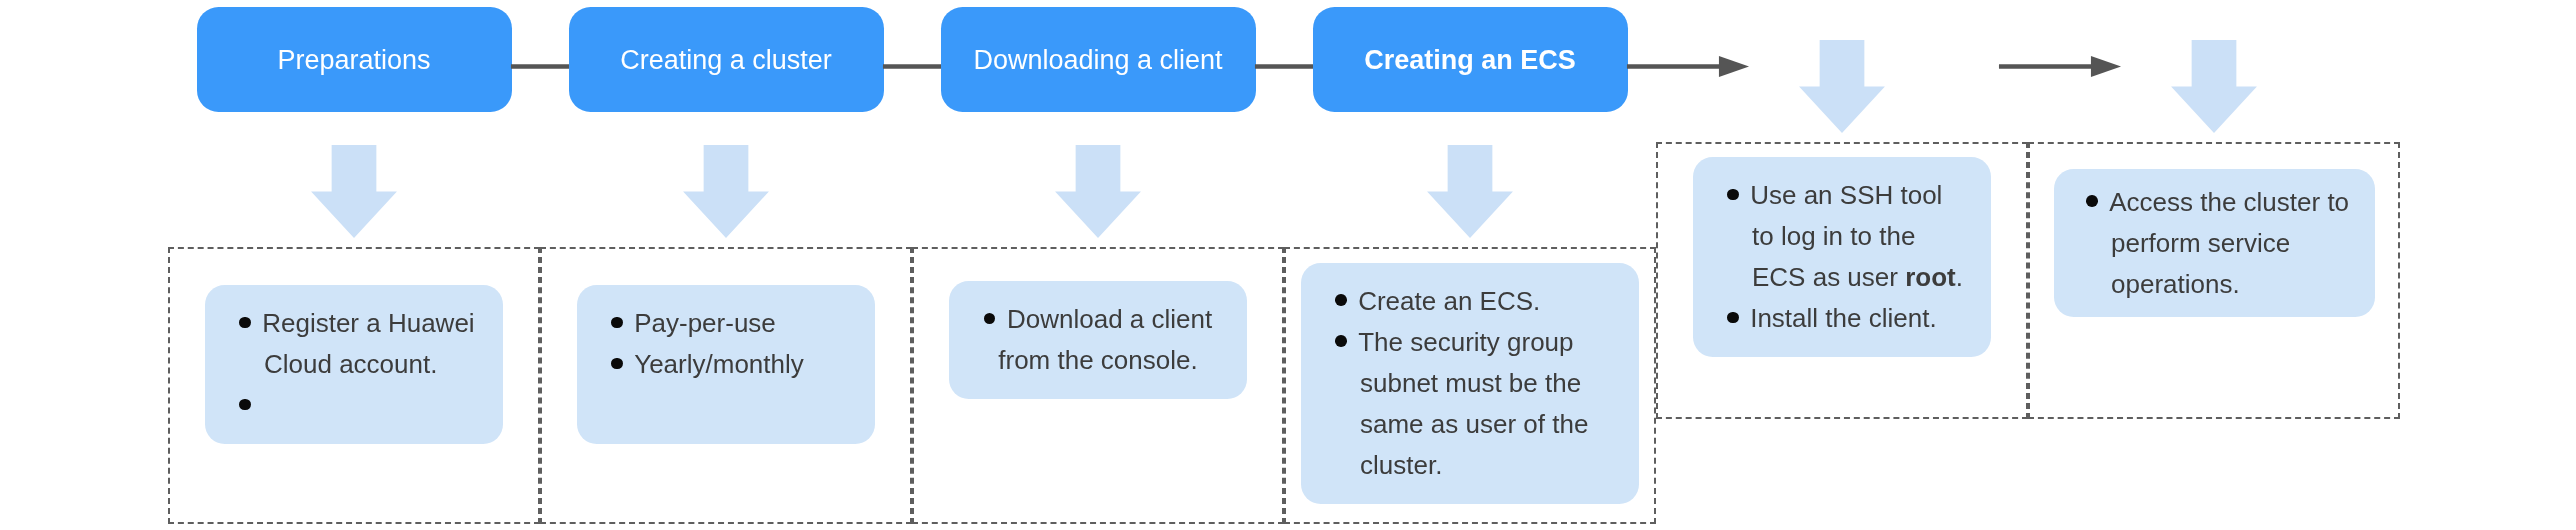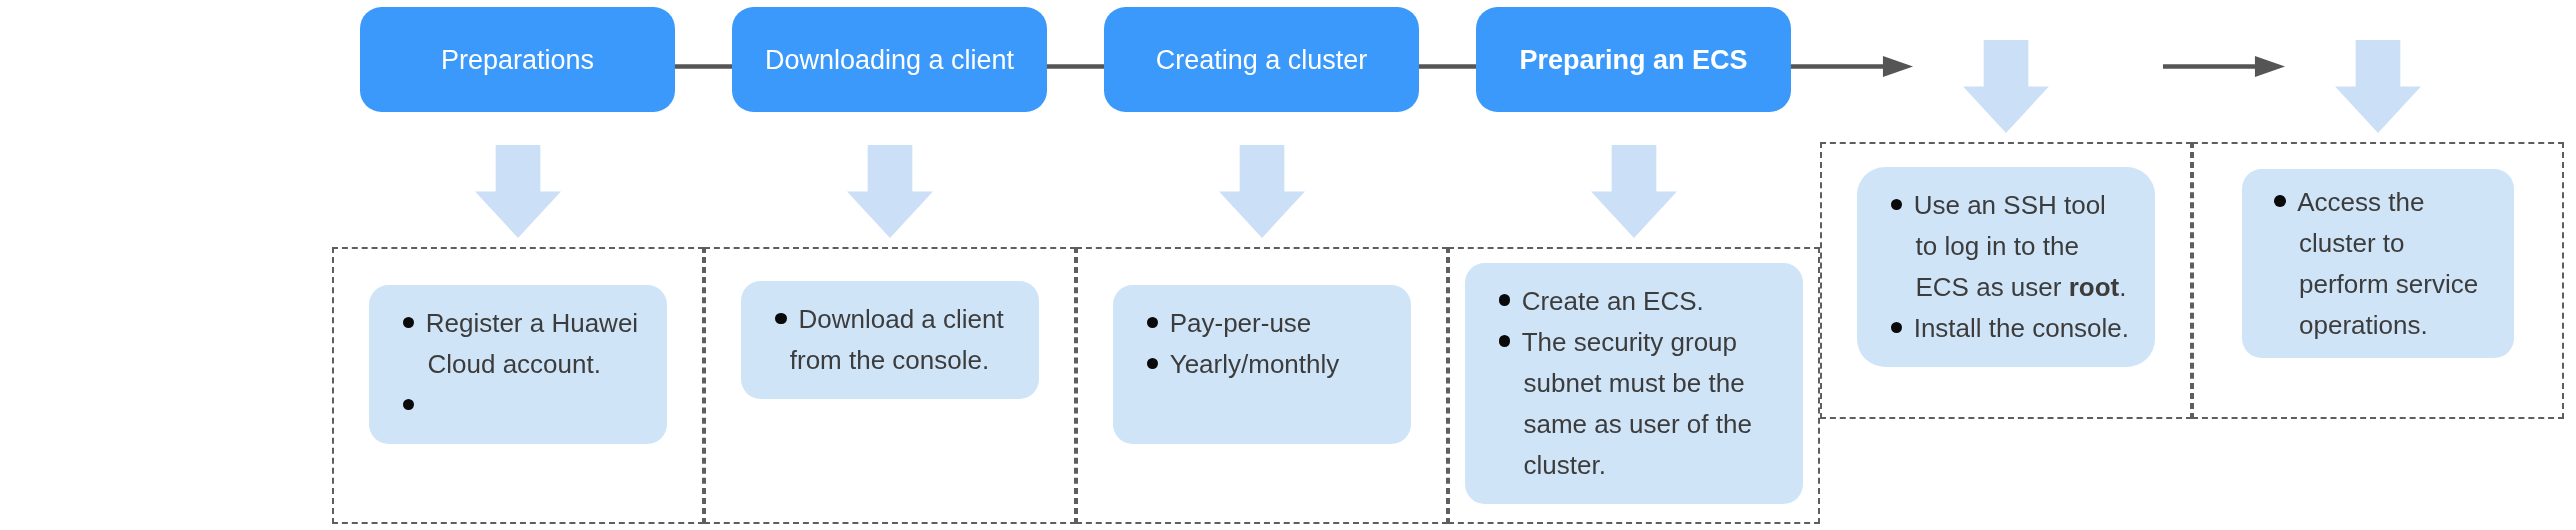--- a/index.html
+++ b/index.html
@@ -5,21 +5,21 @@
   html, body { margin:0; padding:0; background:#ffffff; }
   body {
     width:2576px; height:530px; overflow:hidden;
     font-family:"Liberation Sans", sans-serif;
     color:#3c3c3c;
   }
   .flow {
     box-sizing:border-box;
     width:2576px; height:530px;
     padding:7.2px 12.5px 0 4.5px;
-    display:flex; justify-content:flex-end;
+    display:flex; justify-content:center;
   }
   .col {
     position:relative;
     width:372px;
     display:flex; flex-direction:column; align-items:center;
   }
   .step-box {
     box-sizing:border-box;
     width:315px; min-height:105px;
     padding:7.2px 18px;
@@ -48,22 +48,22 @@
     box-sizing:border-box;
     margin:36px auto 0;
     width:298px;
     background:#d0e4f8;
     border-radius:19.7px;
     padding:18px 23px;
     font-size:26px; line-height:41px;
   }
   .note--t36 { margin-top:32px; }
   .note--t15 { margin-top:13.4px; width:338px; }
-  .note--t26 { margin-top:23px;border-radius:28px; }
-  .note--t28 { margin-top:25px; width:272px; padding:12.5px 21.5px; }
+  .note--t26 { margin-top:13px; }
+  .note--t28 { margin-top:25px; width:321px; padding:12.5px 21.5px; }
   .note--tall { min-height:159px; }
   .note ul { margin:0; padding:0; list-style:none; }
   .note li { padding-left:36px; text-indent:-25px; }
   .note--center li { padding-left:0; text-indent:0; text-align:center; }
   .dot {
     display:inline-block;
     width:11.6px; height:11.6px; border-radius:50%;
     background:#0a0a0a;
     margin-right:11.6px;
     vertical-align:middle;
@@ -92,62 +92,62 @@
         <ul>
           <li><span class="dot"></span><span>Register a Huawei Cloud account.</span></li>
           <li><span class="dot"></span></li>
         </ul>
       </div>
     </div>
   </div>
 
   <div class="col">
     <div class="step-box">
-      <span>Downloading a client</span>
-    </div>
-    <svg class="flow-arrow" width="124" height="23" viewBox="0 0 138 26">
-      <line x1="0" y1="13" x2="106" y2="13" stroke="#555555" stroke-width="5"></line>
-      <path d="M104 1 L138 13 L104 25 Z" fill="#555555"></path>
-    </svg>
-    <svg class="down-arrow" width="86" height="93" viewBox="0 0 96 104">
-      <path d="M23 0 H73 V52 H96 L48 104 L0 52 H23 Z" fill="#cbe0f7"></path>
-    </svg>
-    <div class="dashed-box">
-      <div class="note note--t36 note--center">
-        <ul>
-          <li><span class="dot"></span><span>Download a client from the console.</span></li>
-        </ul>
-      </div>
-    </div>
-  </div>
-
-  <div class="col">
-    <div class="step-box">
       <span>Creating a cluster</span>
     </div>
     <svg class="flow-arrow" width="124" height="23" viewBox="0 0 138 26">
       <line x1="0" y1="13" x2="106" y2="13" stroke="#555555" stroke-width="5"></line>
       <path d="M104 1 L138 13 L104 25 Z" fill="#555555"></path>
     </svg>
     <svg class="down-arrow" width="86" height="93" viewBox="0 0 96 104">
       <path d="M23 0 H73 V52 H96 L48 104 L0 52 H23 Z" fill="#cbe0f7"></path>
     </svg>
     <div class="dashed-box">
       <div class="note note--tall">
         <ul>
           <li><span class="dot"></span><span>Pay-per-use</span></li>
           <li><span class="dot"></span><span>Yearly/monthly</span></li>
         </ul>
       </div>
     </div>
   </div>
 
+  <div class="col">
+    <div class="step-box">
+      <span>Downloading a client</span>
+    </div>
+    <svg class="flow-arrow" width="124" height="23" viewBox="0 0 138 26">
+      <line x1="0" y1="13" x2="106" y2="13" stroke="#555555" stroke-width="5"></line>
+      <path d="M104 1 L138 13 L104 25 Z" fill="#555555"></path>
+    </svg>
+    <svg class="down-arrow" width="86" height="93" viewBox="0 0 96 104">
+      <path d="M23 0 H73 V52 H96 L48 104 L0 52 H23 Z" fill="#cbe0f7"></path>
+    </svg>
+    <div class="dashed-box">
+      <div class="note note--t36 note--center">
+        <ul>
+          <li><span class="dot"></span><span>Download a client from the console.</span></li>
+        </ul>
+      </div>
+    </div>
+  </div>
+
   <div class="col col--emph">
     <div class="step-box">
-      <span>Preparing an ECS</span>
+      <span>Creating an ECS</span>
     </div>
     <svg class="flow-arrow" width="124" height="23" viewBox="0 0 138 26">
       <line x1="0" y1="13" x2="106" y2="13" stroke="#555555" stroke-width="5"></line>
       <path d="M104 1 L138 13 L104 25 Z" fill="#555555"></path>
     </svg>
     <svg class="down-arrow" width="86" height="93" viewBox="0 0 96 104">
       <path d="M23 0 H73 V52 H96 L48 104 L0 52 H23 Z" fill="#cbe0f7"></path>
     </svg>
     <div class="dashed-box">
       <div class="note note--t15">
@@ -164,21 +164,21 @@
       <line x1="0" y1="13" x2="106" y2="13" stroke="#555555" stroke-width="5"></line>
       <path d="M104 1 L138 13 L104 25 Z" fill="#555555"></path>
     </svg>
     <svg class="down-arrow" width="86" height="93" viewBox="0 0 96 104">
       <path d="M23 0 H73 V52 H96 L48 104 L0 52 H23 Z" fill="#cbe0f7"></path>
     </svg>
     <div class="dashed-box">
       <div class="note note--t26">
         <ul>
           <li><span class="dot"></span><span>Use an SSH tool to log in to the ECS as user </span><span class="b">root</span><span>.</span></li>
-          <li><span class="dot"></span><span>Install the console.</span></li>
+          <li><span class="dot"></span><span>Install the client.</span></li>
         </ul>
       </div>
     </div>
   </div>
 
   <div class="col">
     <svg class="down-arrow" width="86" height="93" viewBox="0 0 96 104">
       <path d="M23 0 H73 V52 H96 L48 104 L0 52 H23 Z" fill="#cbe0f7"></path>
     </svg>
     <div class="dashed-box">

